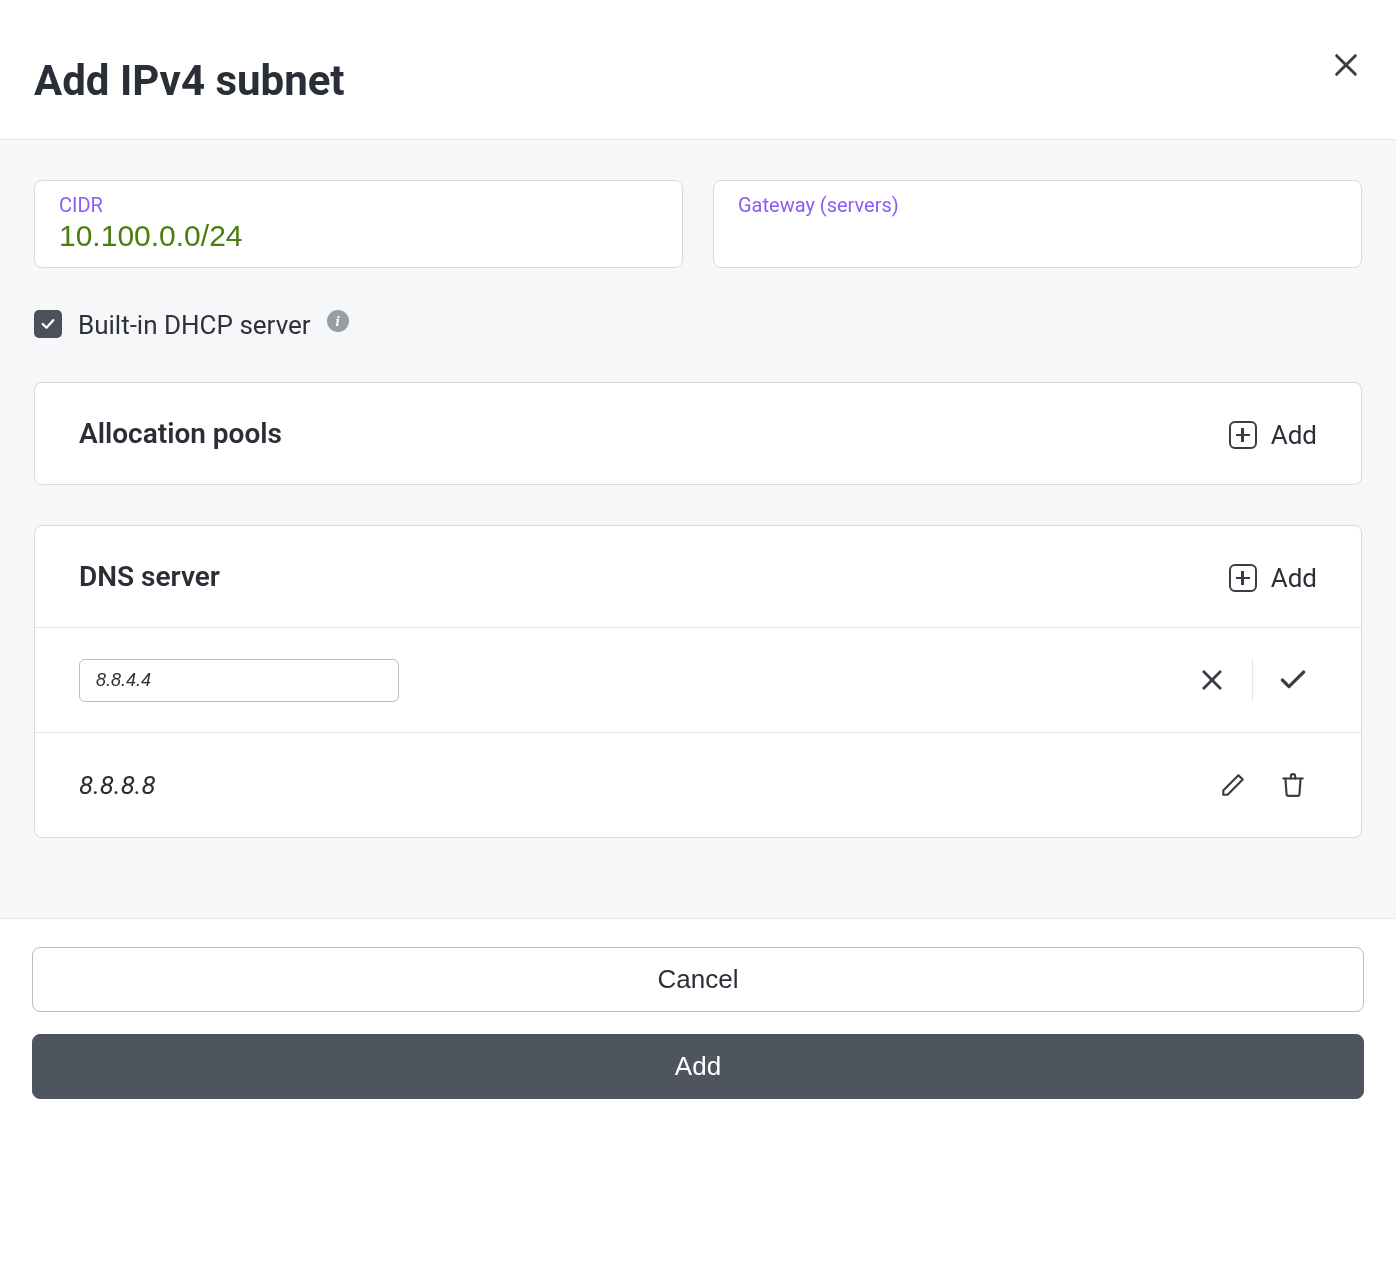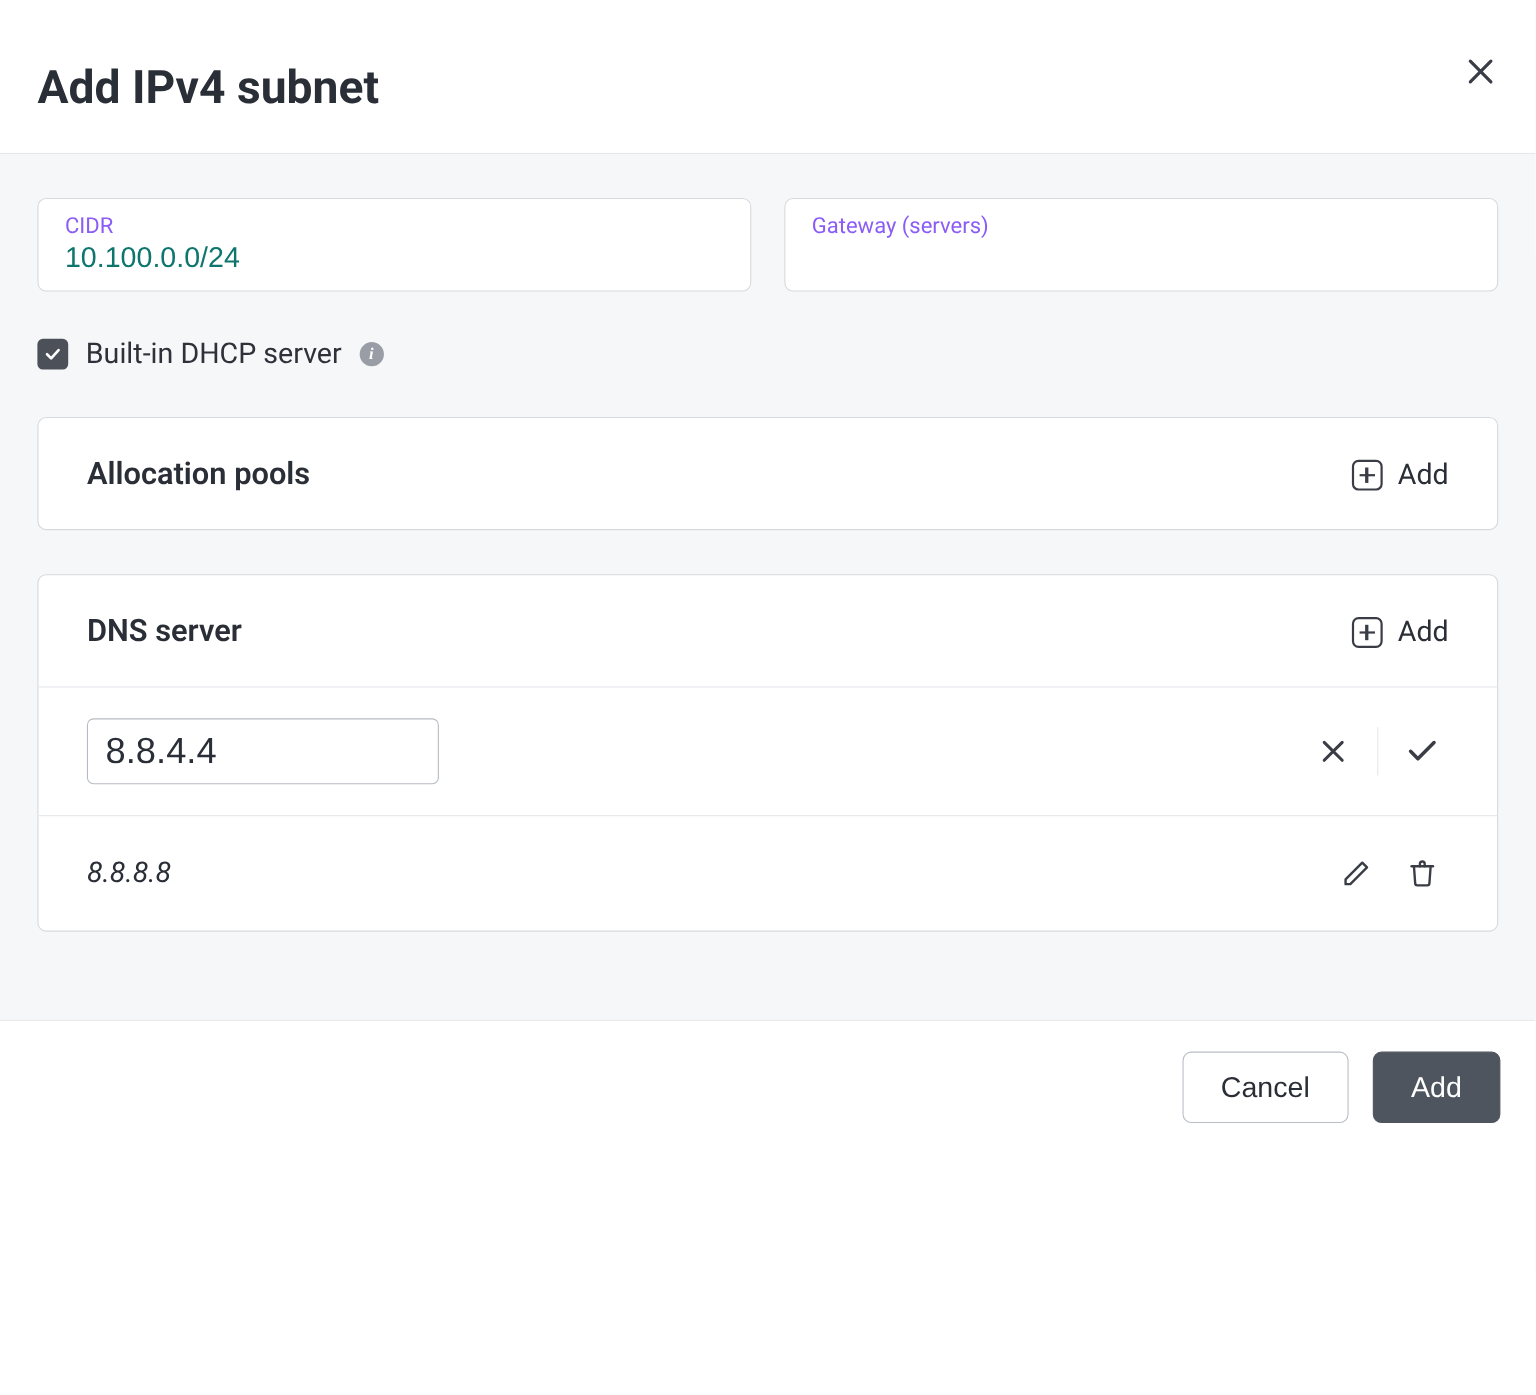--- a/index.html
+++ b/index.html
@@ -49,27 +49,26 @@
   }
   .field-label {
     font-size: 20px;
     color: #8b5cf6;
     margin-bottom: 2px;
   }
   .field-input {
     width: 100%;
     border: none;
     outline: none;
-    font-size: 26px;
-    color: #0f766e;
+    font-size: 30px;
+    color: #4d7c0f;
     background: transparent;
   }
   .checkbox-row {
     display: flex;
-    align-items: center;
     gap: 16px;
     margin-bottom: 42px;
   }
   .checkbox {
     width: 28px;
     height: 28px;
     background: #4b5059;
     border-radius: 5px;
     display: flex;
     align-items: center;
@@ -138,27 +137,28 @@
   .plus-box::after  { width: 2.8px; height: 14px; }
 
   .card-row {
     border-top: 1px solid #e5e7eb;
     padding: 28px 44px;
     display: flex;
     align-items: center;
     justify-content: space-between;
   }
   .dns-edit-input {
-    font-size: 33px;
+    font-size: 18px;
     padding: 10px 16px;
     border: 1px solid #b7bcc4;
     border-radius: 6px;
     outline: none;
     width: 320px;
     color: #2a2e36;
+    font-style: italic;
   }
   .row-actions {
     display: flex;
     align-items: center;
     gap: 12px;
   }
   .icon-btn {
     width: 48px;
     height: 48px;
     display: flex;
@@ -179,20 +179,21 @@
     font-style: italic;
   }
 
   .dialog-footer {
     border-top: 1px solid #e5e7eb;
     padding: 28px 32px;
     display: flex;
     justify-content: flex-end;
     gap: 22px;
     background: #fff;
+    flex-direction: column;
   }
   .btn {
     font-size: 26px;
     padding: 16px 34px;
     border-radius: 8px;
     cursor: pointer;
   }
   .btn-secondary {
     background: #fff;
     border: 1.5px solid #babec5;

